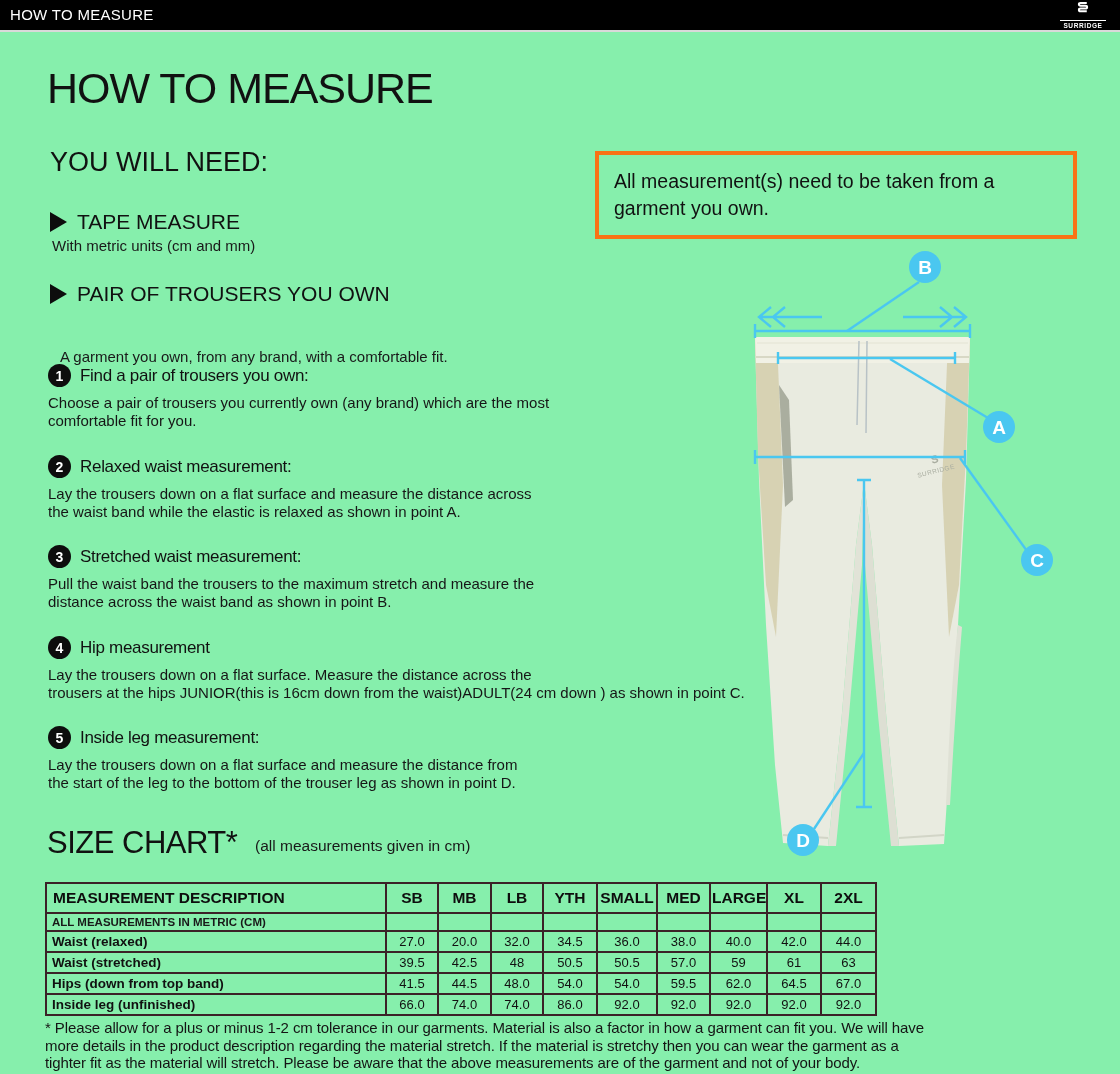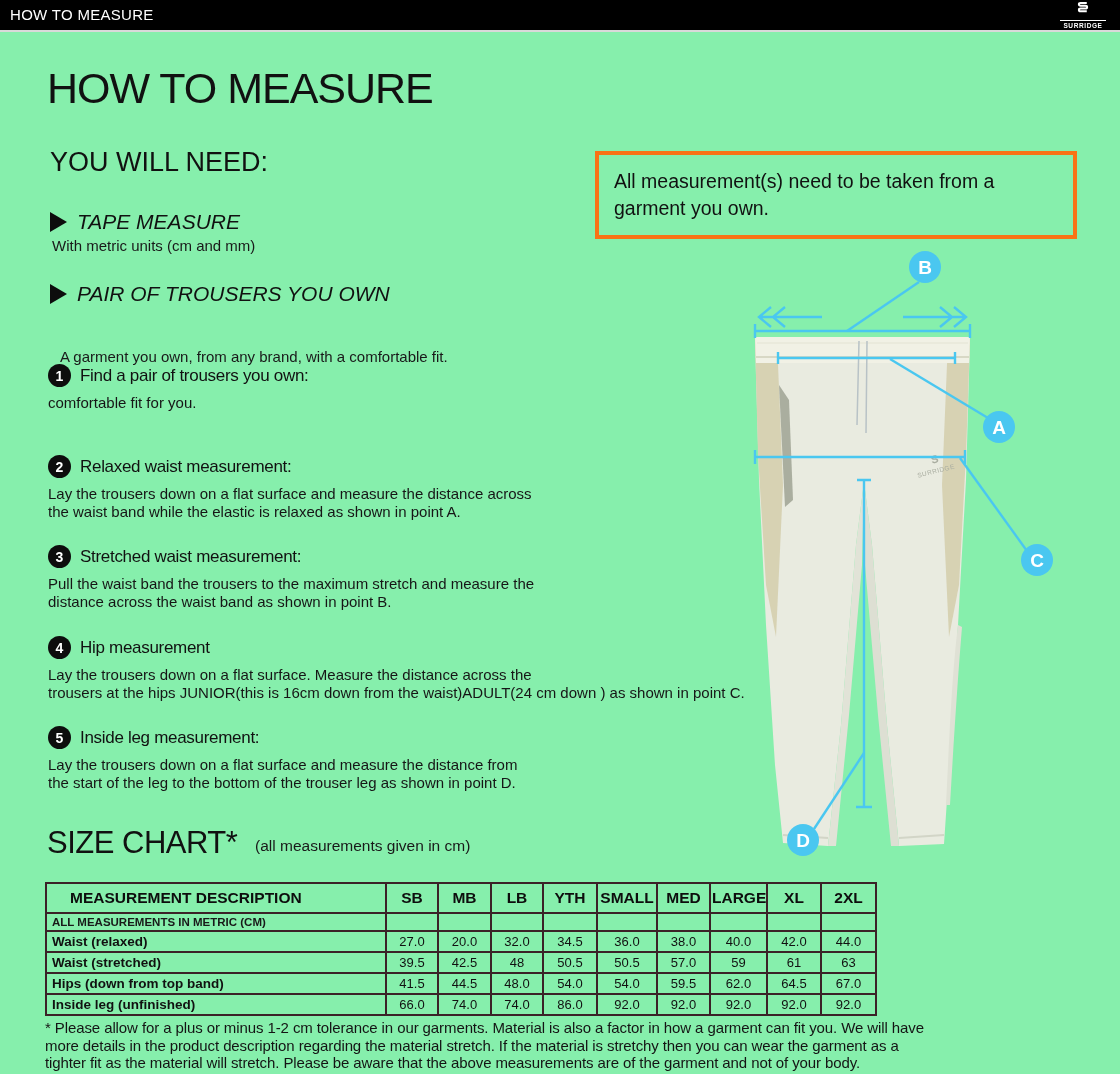--- a/index.html
+++ b/index.html
@@ -9,41 +9,41 @@
 
   
   .topbar{left:0;top:0;width:1120px;height:30px;background:#000;border-bottom:2px solid #d9d9d9;}
   .topbar-title{position:absolute;left:10px;top:0;line-height:30px;color:#fff;font-size:15px;letter-spacing:.3px;}
   .logo{position:absolute;right:14px;top:1px;width:46px;text-align:center;color:#fff;}
   .logo-text{display:block;font-size:6.5px;font-weight:bold;letter-spacing:.6px;border-top:1px solid #fff;padding-top:1px;margin-top:1px;}
 
   .page-title{left:47px;top:64px;font-size:43px;letter-spacing:-1px;color:#111;}
   .ywn-title{left:50px;top:147px;font-size:27px;color:#111;}
 
-  .need-item{display:flex;align-items:center;gap:10px;font-style:italic;}
+  .need-item{display:flex;align-items:center;gap:10px;}
   .tri{width:0;height:0;border-top:10px solid transparent;border-bottom:10px solid transparent;border-left:17px solid #0d0d0d;}
   .need-label{font-size:21px;color:#111;}
   .need-note{font-size:15px;color:#191919;}
 
   .step-head{display:flex;align-items:center;gap:9px;}
   .step-num{width:23px;height:23px;border-radius:50%;background:#0d0d0d;color:#fff;font-size:14px;
             font-weight:bold;display:flex;align-items:center;justify-content:center;flex:0 0 23px;}
   .step-title{font-size:17px;letter-spacing:-.3px;color:#111;}
   .step-body{font-size:15px;line-height:18px;color:#161616;}
 
   .note-box{left:595px;top:151px;width:444px;height:54px;border:4px solid #f97316;
             padding:13px 15px;font-size:19.5px;line-height:27px;color:#111;}
 
   .sc-title{left:47px;top:825px;font-size:31px;letter-spacing:-.5px;color:#111;}
   .sc-sub{left:255px;top:837px;font-size:15.5px;color:#191919;}
 
   table.size{border-collapse:collapse;table-layout:fixed;width:830px;}
   table.size td,table.size th{border:2px solid #3b2227;overflow:hidden;white-space:nowrap;}
   table.size th{font-size:15.5px;font-weight:bold;height:26px;text-align:center;color:#0d0d0d;}
-  table.size th.desc{text-align:left;padding-left:23px;border-radius:9px;}
+  table.size th.desc{text-align:left;padding-left:6px;border-radius:9px;}
   tr.metric td{height:14px;font-size:11.5px;font-weight:bold;padding-left:5px;}
   tr.data td{height:17px;font-size:13px;text-align:center;color:#111;}
   tr.data td.lbl{text-align:left;font-weight:bold;padding-left:5px;font-size:13.5px;}
 
   .footnote{left:45px;top:1019px;width:1050px;font-size:15px;line-height:17.6px;color:#141414;letter-spacing:-.1px;}
 </style>
 </head>
 <body>
 
 <div class="canvas">
@@ -72,20 +72,21 @@
     <span class="tri"></span>
     <span class="need-label">PAIR OF TROUSERS YOU OWN</span>
   </div>
   <div class="abs need-note" style="left:60px;top:308px;margin-top:40px;">A garment you own, from any brand, with a comfortable fit.</div>
 
   <div class="abs step-head" style="left:48px;top:364px;">
     <span class="step-num">1</span>
     <span class="step-title">Find a pair of trousers you own:</span>
   </div>
   <div class="abs step-body" style="left:48px;top:394px;">
+    <div>Choose a pair of trousers you currently own (any brand) which are the most</div>
     <div>comfortable fit for you.</div>
   </div>
 
   <div class="abs step-head" style="left:48px;top:455px;">
     <span class="step-num">2</span>
     <span class="step-title">Relaxed waist measurement:</span>
   </div>
   <div class="abs step-body" style="left:48px;top:485px;">
     <div>Lay the trousers down on a flat surface and measure the distance across</div>
     <div>the waist band while the elastic is relaxed as shown in point A.</div>

